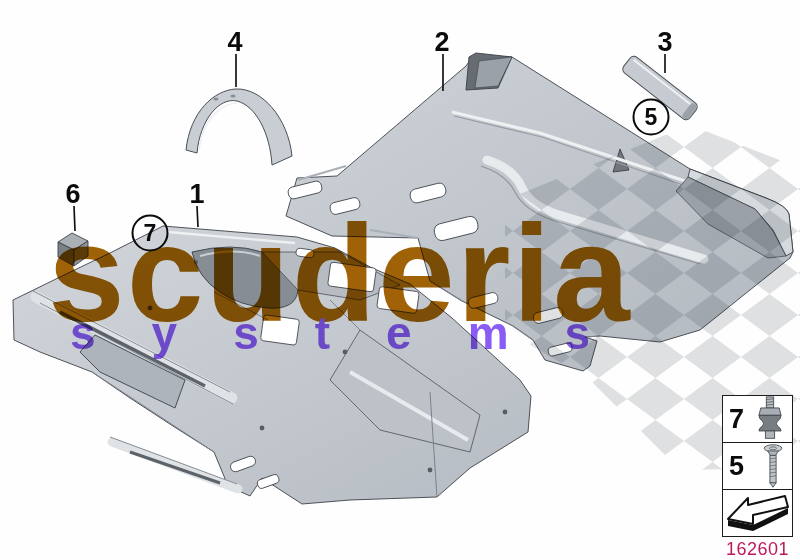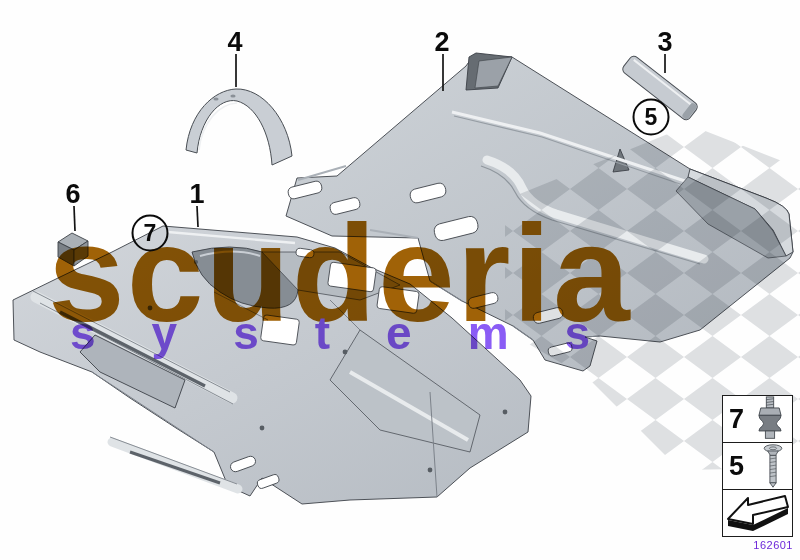--- a/index.html
+++ b/index.html
@@ -23,22 +23,22 @@
            display:flex;align-items:center;justify-content:center;
            font-size:23px;font-weight:bold;color:#0b0b0b;}
   
   #legend{position:absolute;left:722px;top:395px;width:71px;height:142px;background:#fff;
           border:1.6px solid #1d1d1d;box-sizing:border-box;display:flex;flex-direction:column;}
   .legend-cell{flex:1;border-bottom:1.4px solid #1d1d1d;position:relative;display:flex;align-items:center;}
   .legend-cell:last-child{border-bottom:none;}
   .legend-num{font-size:27px;font-weight:bold;color:#0b0b0b;margin-left:6px;line-height:1;}
   .legend-icon{position:absolute;right:3px;top:50%;transform:translateY(-50%);}
   .legend-icon.arrow{right:auto;left:50%;transform:translate(-50%,-50%);}
-  #pn{position:absolute;left:722px;top:539px;width:71px;text-align:right;
-      font-size:11px;color:#6d28d9;letter-spacing:0.5px;}
+  #pn{position:absolute;left:722px;top:539px;width:71px;text-align:center;
+      font-size:18px;color:#be185d;letter-spacing:0.5px;}
 </style>
 </head>
 <body>
 
 <div id="stage">
 
   <svg id="art" width="800" height="560" viewBox="0 0 800 560">
     <defs>
       <linearGradient id="gPanel" x1="0" y1="0" x2="1" y2="1">
         <stop offset="0" stop-color="#d2d6db"></stop>

